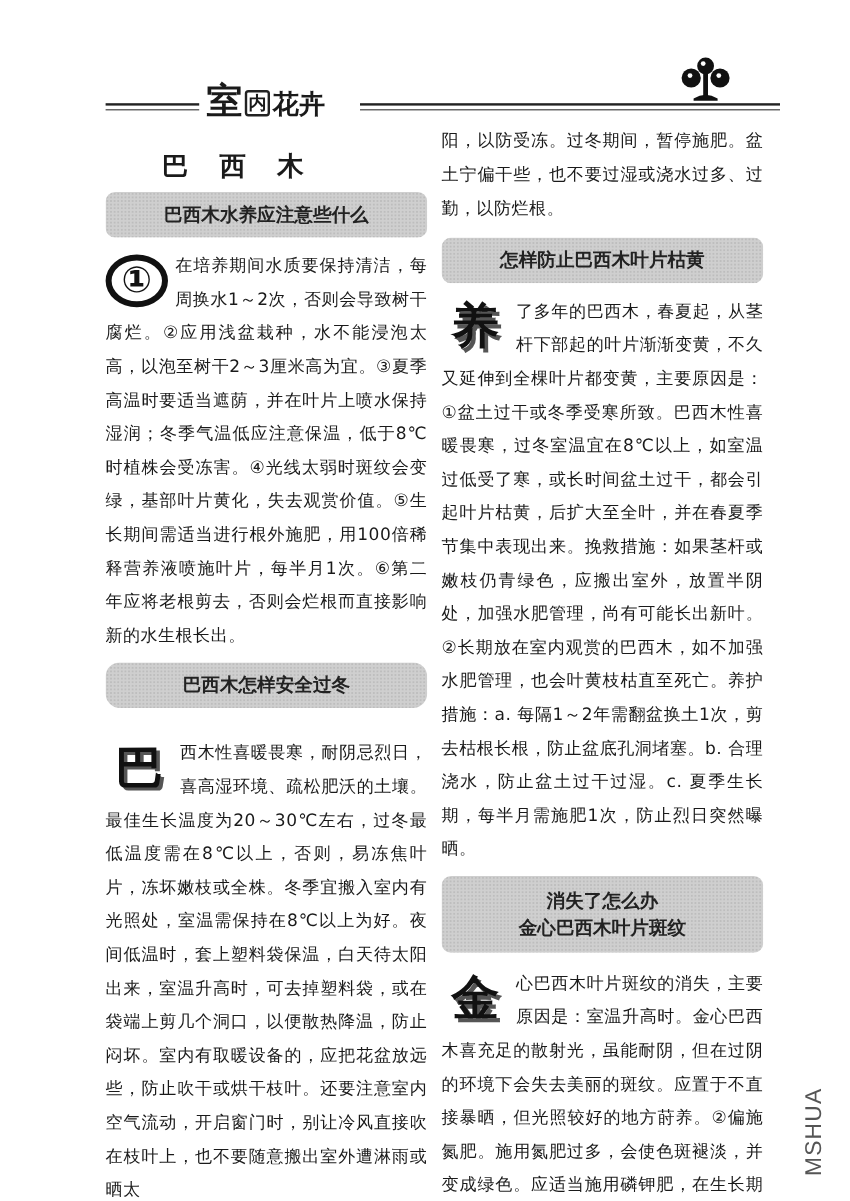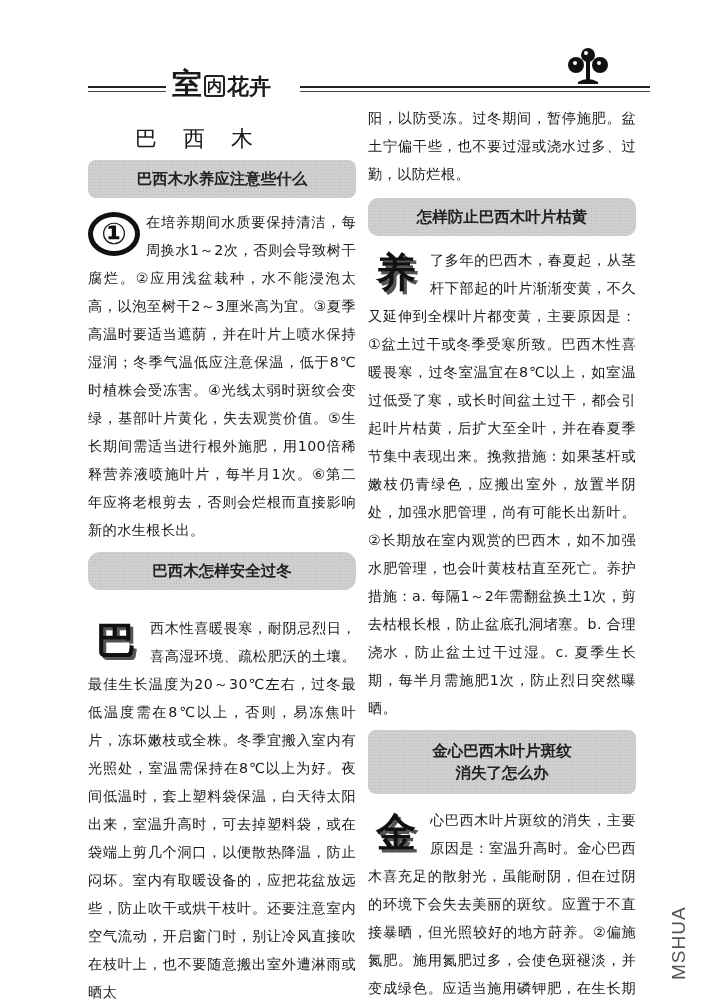--- a/index.html
+++ b/index.html
@@ -11,21 +11,21 @@
 
     
     .header { position: absolute; left: 88px; top: 62px; width: 560px; height: 40px; }
     .rule-left { position: absolute; left: 0; top: 24px; width: 78px; height: 3px; border-top: 2px solid #222; border-bottom: 1px solid #444; }
     .rule-right { position: absolute; left: 212px; top: 24px; width: 350px; height: 3px; border-top: 2px solid #222; border-bottom: 1px solid #444; }
     .section-title { position: absolute; left: 84px; top: 2px; font-size: 22px; font-weight: bold; letter-spacing: 0; white-space: nowrap; }
     .section-title .big { font-size: 30px; font-weight: 900; }
     .section-title .boxed { font-size: 15px; border: 2px solid #222; border-radius: 3px; padding: 0 1px; margin: 0 2px; vertical-align: 3px; }
     .tree-icon { position: absolute; left: 566px; top: 46px; width: 44px; height: 40px; }
 
-    .main-title { position: absolute; left: 135px; top: 124px; font-size: 22px; letter-spacing: 26px; font-weight: normal; white-space: nowrap; }
+    .main-title { position: absolute; left: 135px; top: 124px; font-size: 22px; letter-spacing: 26px; font-weight: bold; white-space: nowrap; }
 
     
     .col { position: absolute; width: 268px; }
     .col-left { left: 88px; top: 160px; }
     .col-right { left: 368px; top: 104px; }
 
     .para { font-size: 14.2px; line-height: 28px; text-align: justify; margin: 0; letter-spacing: 0.4px; }
 
     .heading-bar {
       background: #cfcfcf;
@@ -87,28 +87,28 @@
     </div>
     <div class="heading-bar" style="margin-top:8px; margin-bottom:24px;border-radius:12px;">巴西木怎样安全过冬</div>
     <div class="lead">
       <div class="drop-cap">巴</div>
       <p class="para">西木性喜暖畏寒，耐阴忌烈日，喜高湿环境、疏松肥沃的土壤。最佳生长温度为20～30℃左右，过冬最低温度需在8℃以上，否则，易冻焦叶片，冻坏嫩枝或全株。冬季宜搬入室内有光照处，室温需保持在8℃以上为好。夜间低温时，套上塑料袋保温，白天待太阳出来，室温升高时，可去掉塑料袋，或在袋端上剪几个洞口，以便散热降温，防止闷坏。室内有取暖设备的，应把花盆放远些，防止吹干或烘干枝叶。还要注意室内空气流动，开启窗门时，别让冷风直接吹在枝叶上，也不要随意搬出室外遭淋雨或晒太</p>
     </div>
   </div>
 
   <div class="col col-right">
     <p class="para">阳，以防受冻。过冬期间，暂停施肥。盆土宁偏干些，也不要过湿或浇水过多、过勤，以防烂根。</p>
-    <div class="heading-bar" style="margin-top:10px; margin-bottom:10px;border-radius:10px;">怎样防止巴西木叶片枯黄</div>
+    <div class="heading-bar" style="margin-top:10px; margin-bottom:10px;">怎样防止巴西木叶片枯黄</div>
     <div class="lead">
       <div class="drop-cap">养</div>
       <p class="para">了多年的巴西木，春夏起，从茎杆下部起的叶片渐渐变黄，不久又延伸到全棵叶片都变黄，主要原因是：①盆土过干或冬季受寒所致。巴西木性喜暖畏寒，过冬室温宜在8℃以上，如室温过低受了寒，或长时间盆土过干，都会引起叶片枯黄，后扩大至全叶，并在春夏季节集中表现出来。挽救措施：如果茎杆或嫩枝仍青绿色，应搬出室外，放置半阴处，加强水肥管理，尚有可能长出新叶。②长期放在室内观赏的巴西木，如不加强水肥管理，也会叶黄枝枯直至死亡。养护措施：a. 每隔1～2年需翻盆换土1次，剪去枯根长根，防止盆底孔洞堵塞。b. 合理浇水，防止盆土过干过湿。c. 夏季生长期，每半月需施肥1次，防止烈日突然曝晒。</p>
     </div>
     <div class="heading-bar" style="margin-top:8px; margin-bottom:12px; padding:10px 4px;">
+      <div>消失了怎么办</div>
       <div>金心巴西木叶片斑纹</div>
-      <div>消失了怎么办</div>
     </div>
     <div class="lead">
       <div class="drop-cap">金</div>
       <p class="para">心巴西木叶片斑纹的消失，主要原因是：室温升高时。金心巴西木喜充足的散射光，虽能耐阴，但在过阴的环境下会失去美丽的斑纹。应置于不直接暴晒，但光照较好的地方莳养。②偏施氮肥。施用氮肥过多，会使色斑褪淡，并变成绿色。应适当施用磷钾肥，在生长期间每月</p>
     </div>
   </div>
 
   <div class="watermark">MSHUA</div>
 </div>
 

